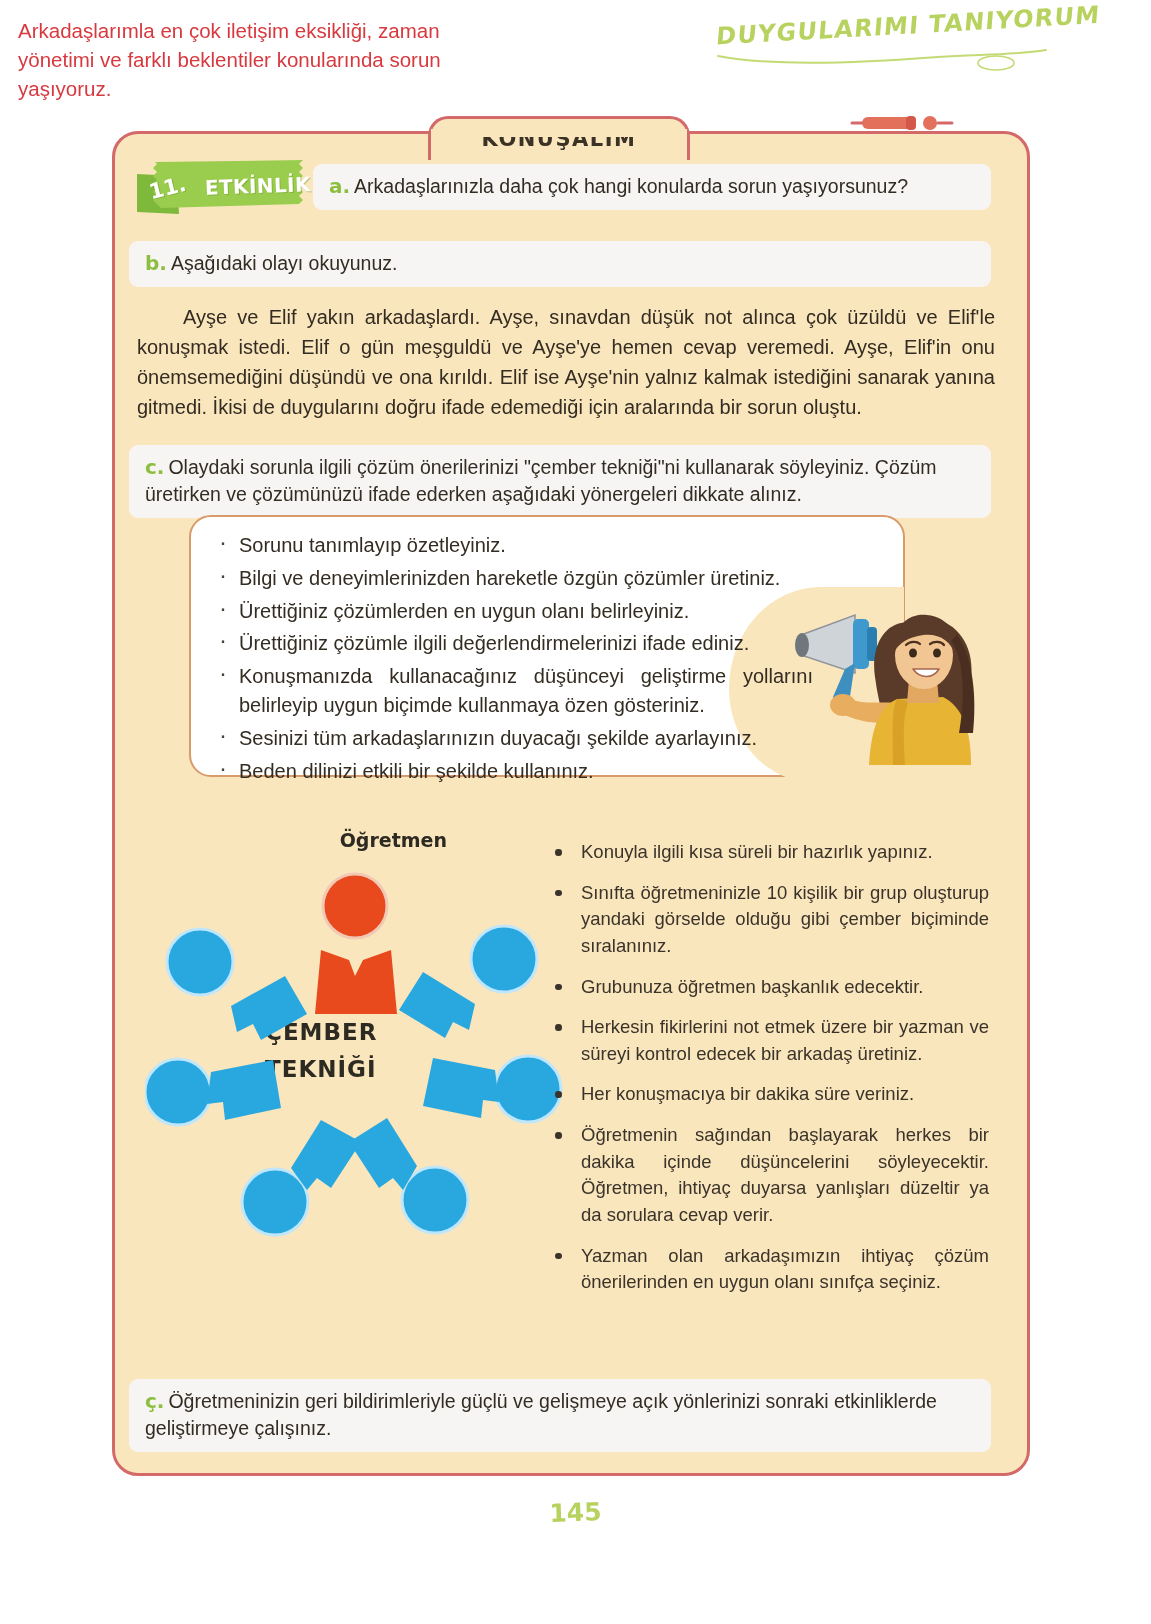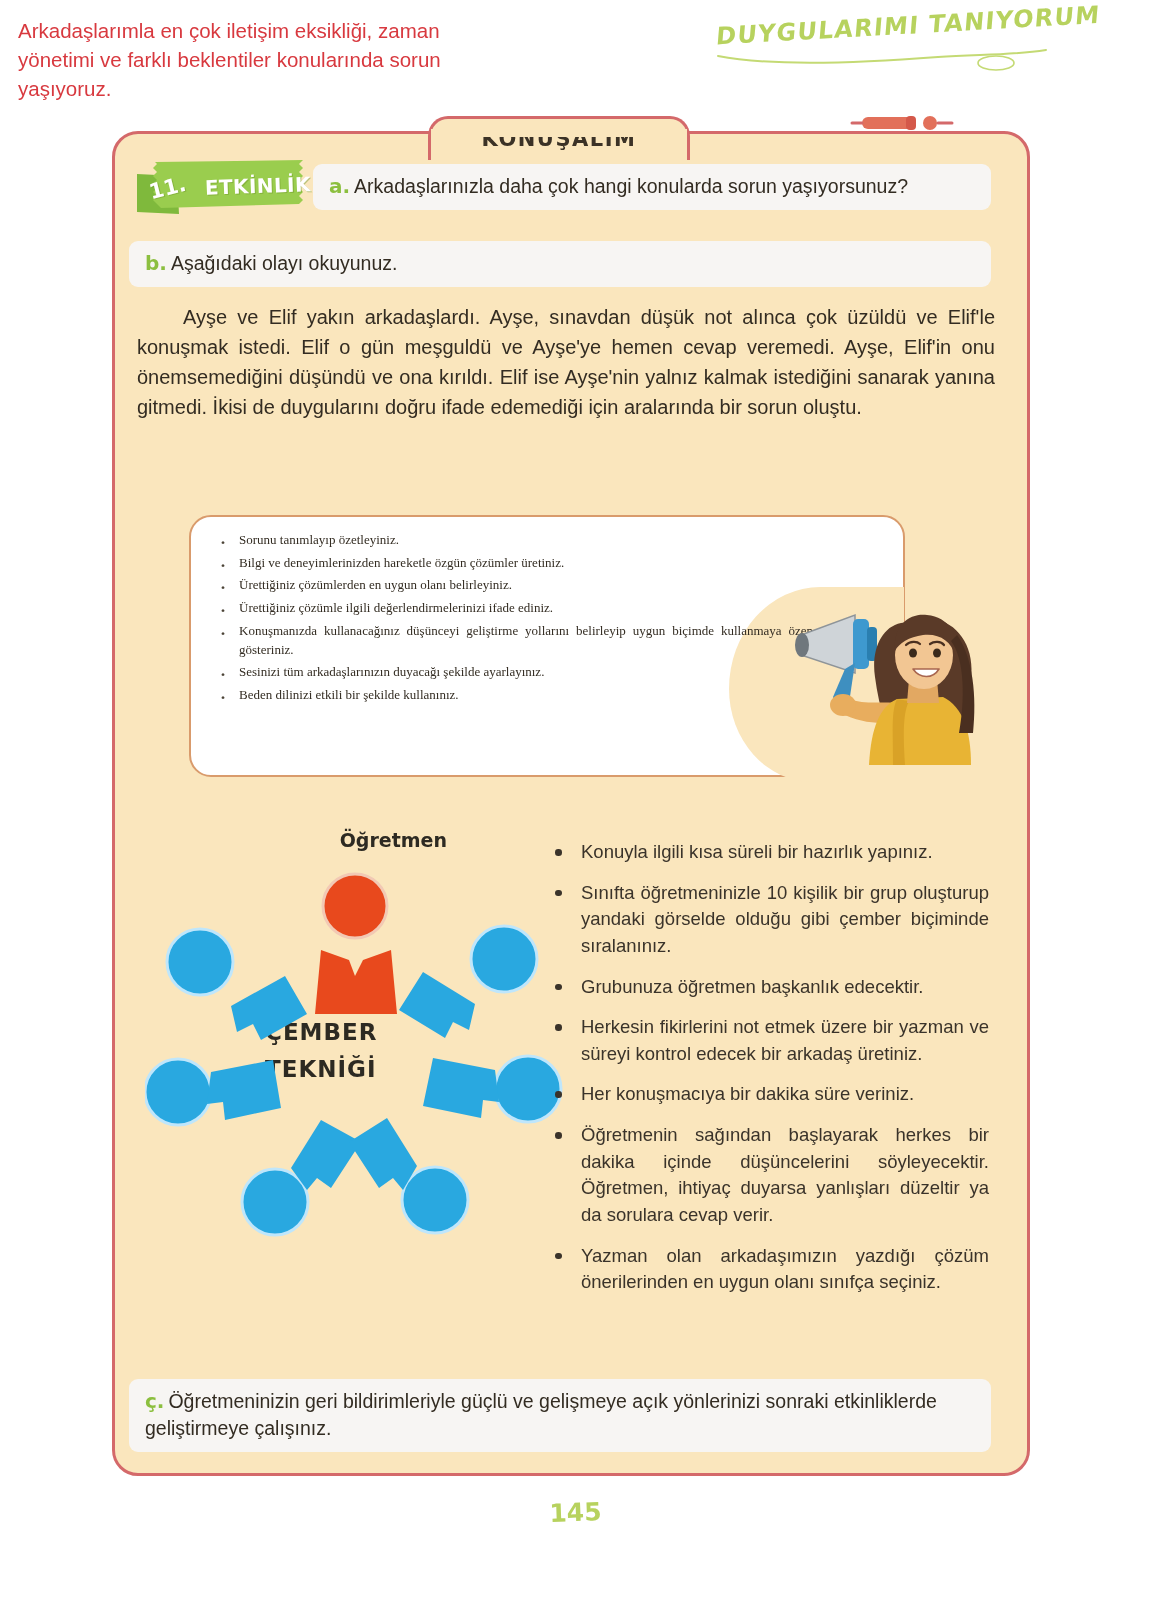--- a/index.html
+++ b/index.html
@@ -223,22 +223,22 @@
     margin: 0;
     padding: 0;
     list-style: none;
     z-index: 4;
   }
   .bubble-list li {
     position: relative;
     padding-left: 26px;
     margin-bottom: 4px;
     color: #332c22;
-    font-family: Liberation Serif, serif;
-    font-size: 13px;
+    font-family: Liberation Sans, sans-serif;
+    font-size: 20px;
     line-height: 1.44;
     text-align: justify;
   }
   .bubble-list li::before {
     content: "\00b7";
     position: absolute;
     left: 6px;
     top: -6px;
     font-size: 24px;
     color: #4b4336;
@@ -373,20 +373,23 @@
   <div class="strip strip-a">
     <span class="q-letter">a.</span><span class="q-text">Arkadaşlarınızla daha çok hangi konularda sorun yaşıyorsunuz?</span>
   </div>
 
   <div class="strip strip-b">
     <span class="q-letter">b.</span><span class="q-text">Aşağıdaki olayı okuyunuz.</span>
   </div>
 
   <div class="story">Ayşe ve Elif yakın arkadaşlardı. Ayşe, sınavdan düşük not alınca çok üzüldü ve Elif'le konuşmak istedi. Elif o gün meşguldü ve Ayşe'ye hemen cevap veremedi. Ayşe, Elif'in onu önemsemediğini düşündü ve ona kırıldı. Elif ise Ayşe'nin yalnız kalmak istediğini sanarak yanına gitmedi. İkisi de duygularını doğru ifade edemediği için aralarında bir sorun oluştu.</div>
 
+  <div class="strip strip-c">
+    <span class="q-letter">c.</span><span class="q-text justify">Olaydaki sorunla ilgili çözüm önerilerinizi "çember tekniği"ni kullanarak söyleyiniz. Çözüm üretirken ve çözümünüzü ifade ederken aşağıdaki yönergeleri dikkate alınız.</span>
+  </div>
 
   <div class="bubble">
     <div class="bubble-clip"></div>
     <ul class="bubble-list">
       <li>Sorunu tanımlayıp özetleyiniz.</li>
       <li>Bilgi ve deneyimlerinizden hareketle özgün çözümler üretiniz.</li>
       <li>Ürettiğiniz çözümlerden en uygun olanı belirleyiniz.</li>
       <li>Ürettiğiniz çözümle ilgili değerlendirmelerinizi ifade ediniz.</li>
       <li>Konuşmanızda kullanacağınız düşünceyi geliştirme yollarını belirleyip uygun biçimde kullanmaya özen gösteriniz.</li>
       <li>Sesinizi tüm arkadaşlarınızın duyacağı şekilde ayarlayınız.</li>
@@ -464,21 +467,21 @@
     <span>TEKNİĞİ</span>
   </div>
 
   <ul class="steps">
     <li>Konuyla ilgili kısa süreli bir hazırlık yapınız.</li>
     <li>Sınıfta öğretmeninizle 10 kişilik bir grup oluşturup yandaki görselde olduğu gibi çember biçiminde sıralanınız.</li>
     <li>Grubunuza öğretmen başkanlık edecektir.</li>
     <li>Herkesin fikirlerini not etmek üzere bir yazman ve süreyi kontrol edecek bir arkadaş üretiniz.</li>
     <li>Her konuşmacıya bir dakika süre veriniz.</li>
     <li>Öğretmenin sağından başlayarak herkes bir dakika içinde düşüncelerini söyleyecektir. Öğretmen, ihtiyaç duyarsa yanlışları düzeltir ya da sorulara cevap verir.</li>
-    <li>Yazman olan arkadaşımızın yazdığı çözüm önerilerinden en uygun olanı sınıfça seçiniz.</li>
+    <li>Yazman olan arkadaşımızın ihtiyaç çözüm önerilerinden en uygun olanı sınıfça seçiniz.</li>
   </ul>
 
   <div class="strip strip-cc">
     <span class="q-letter">ç.</span><span class="q-text justify">Öğretmeninizin geri bildirimleriyle güçlü ve gelişmeye açık yönlerinizi sonraki etkinliklerde geliştirmeye çalışınız.</span>
   </div>
 
 </div>
 
 <div class="page-number">145</div>
 

